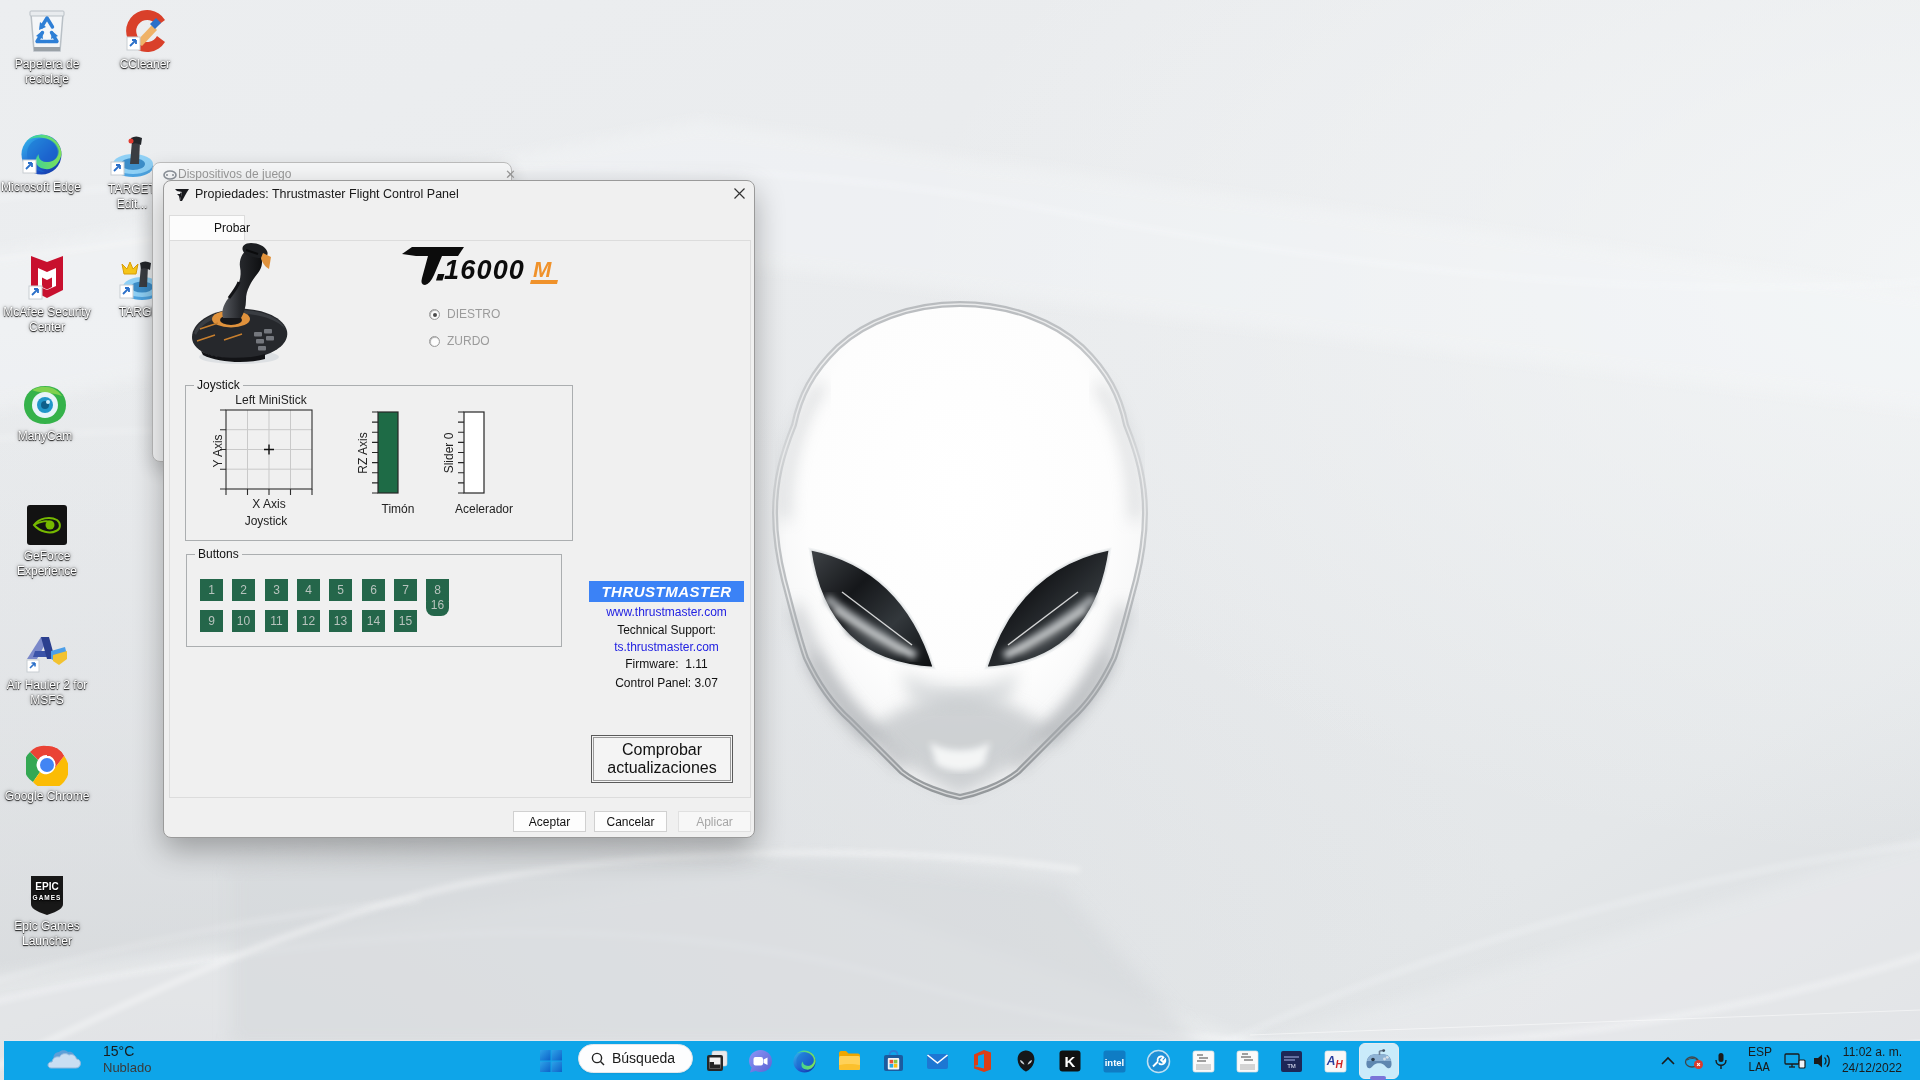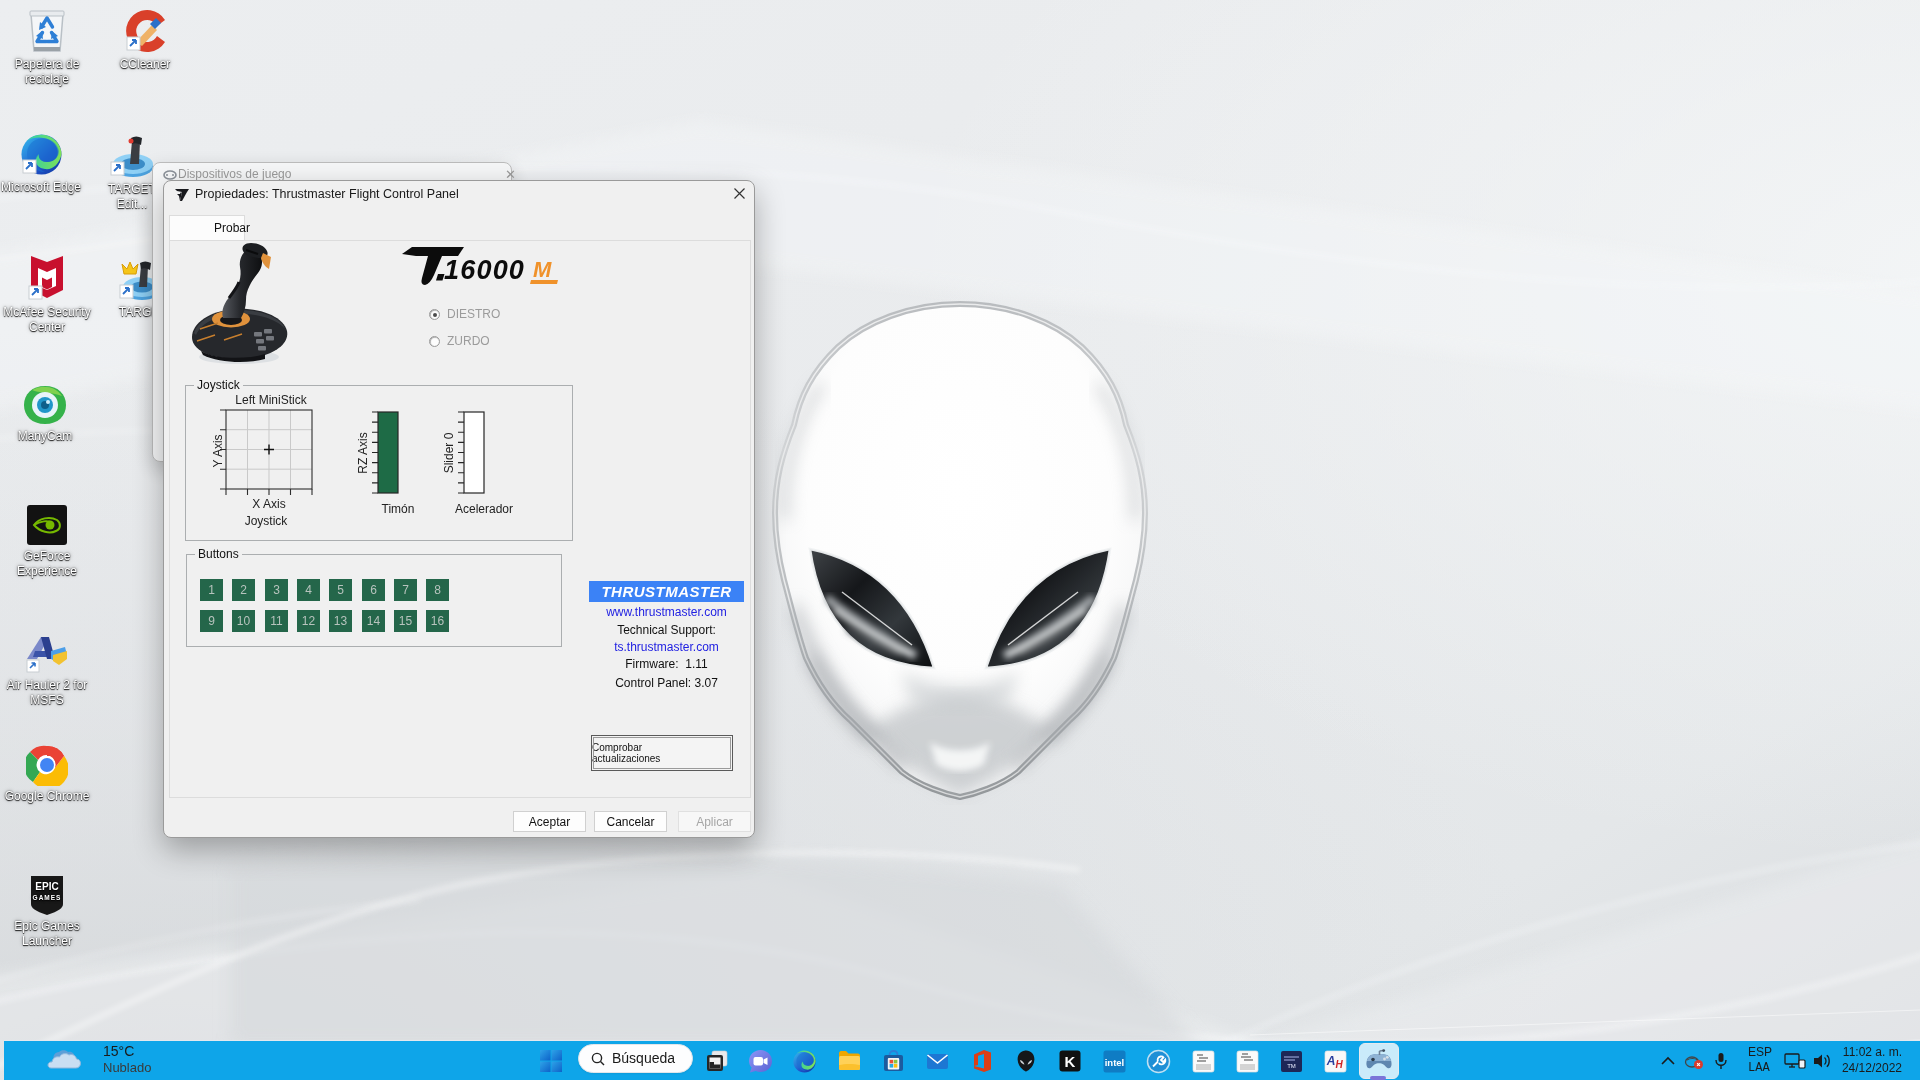--- a/index.html
+++ b/index.html
@@ -408,30 +408,30 @@
   <div class="btn16" style="left:175px;top:24px;">6</div>
   <div class="btn16" style="left:207px;top:24px;">7</div>
   <div class="btn16" style="left:239px;top:24px;">8</div>
   <div class="btn16" style="left:13px;top:55px;">9</div>
   <div class="btn16" style="left:45px;top:55px;">10</div>
   <div class="btn16" style="left:78px;top:55px;">11</div>
   <div class="btn16" style="left:110px;top:55px;">12</div>
   <div class="btn16" style="left:142px;top:55px;">13</div>
   <div class="btn16" style="left:175px;top:55px;">14</div>
   <div class="btn16" style="left:207px;top:55px;">15</div>
-  <div class="btn16" style="left:239px;top:55px;">16</div>
+  <div class="btn16" style="left:239px;top:39px;border-radius:8px;">16</div>
  </div>
 
  <div style="position:absolute;left:425px;top:400px;width:155px;height:21px;background:#3b82f6;color:#fff;font-weight:bold;font-style:italic;font-size:15px;text-align:center;line-height:21px;letter-spacing:0.5px;">THRUSTMASTER</div>
  <div style="position:absolute;left:420px;top:424px;width:165px;text-align:center;font-size:12px;color:#2222e2;">www.thrustmaster.com</div>
  <div style="position:absolute;left:420px;top:442px;width:165px;text-align:center;font-size:12px;color:#111;">Technical Support:</div>
  <div style="position:absolute;left:420px;top:459px;width:165px;text-align:center;font-size:12px;color:#2222e2;">ts.thrustmaster.com</div>
  <div style="position:absolute;left:420px;top:476px;width:165px;text-align:center;font-size:12px;color:#111;">Firmware:&nbsp;&nbsp;1.11</div>
  <div style="position:absolute;left:420px;top:495px;width:165px;text-align:center;font-size:12px;color:#111;">Control Panel: 3.07</div>
- <div style="position:absolute;left:427px;top:554px;width:142px;height:36px;background:#f4f4f4;border:1px solid #5a5a5a;outline:1px solid #9a9a9a;outline-offset:-3px;font-size:10px;color:#111;text-align:left;display:flex;flex-direction:column;justify-content:center;">Comprobar<br>actualizaciones</div>
+ <div style="position:absolute;left:427px;top:554px;width:142px;height:48px;background:#f4f4f4;border:1px solid #5a5a5a;outline:1px solid #9a9a9a;outline-offset:-3px;font-size:16px;color:#111;text-align:center;display:flex;flex-direction:column;justify-content:center;">Comprobar<br>actualizaciones</div>
 
  <div class="wbtn" style="left:349px;top:630px;">Aceptar</div>
  <div class="wbtn" style="left:430px;top:630px;">Cancelar</div>
  <div class="wbtn" style="left:514px;top:630px;color:#a6a6a6;background:#f7f7f7;border-color:#e0e0e0;">Aplicar</div>
 </div>
 <div id="taskbar">
 
  <svg width="36" height="28" viewBox="0 0 36 28" style="position:absolute;left:42px;top:6px;">
   <path d="M 8 14 C 6 9 9 5 13 5 C 15 2.5 20 2.5 22 5 C 26 4 29 7 28.5 11 L 28 14 Z" fill="#5d9fd8"></path>
   <path d="M 5 21 C 3 21 2 19.5 2 18 C 2 16 4 14.5 6 15 C 6.5 11 10 9 13.5 10 C 15 6.5 20 5.5 23 8 C 26 6.5 30 8.5 30.5 12 C 33 12 34.5 14 34.5 16.5 C 34.5 19 32.5 21 30 21 Z" fill="#c9def2"></path>

